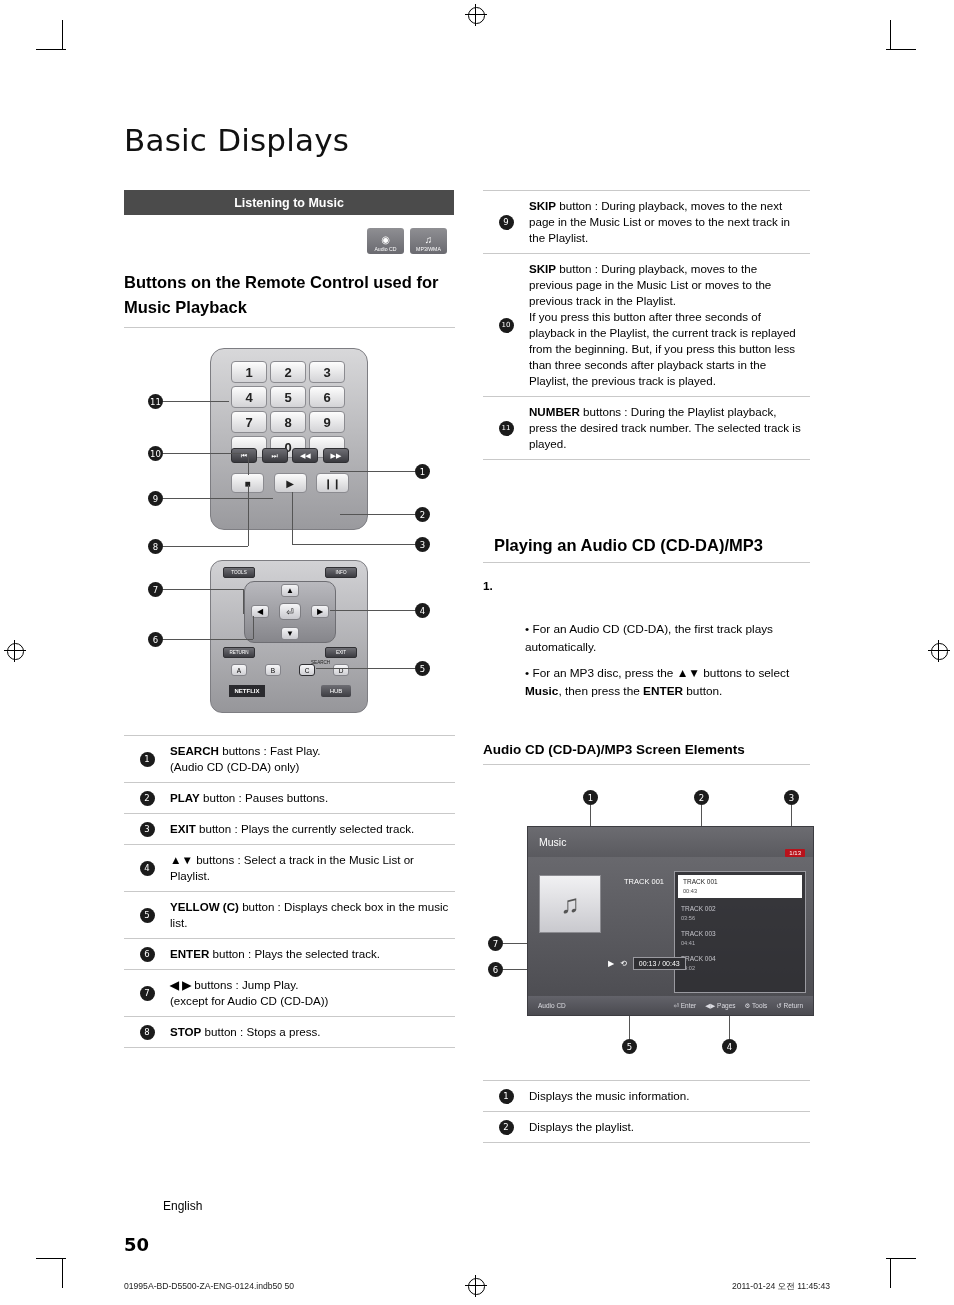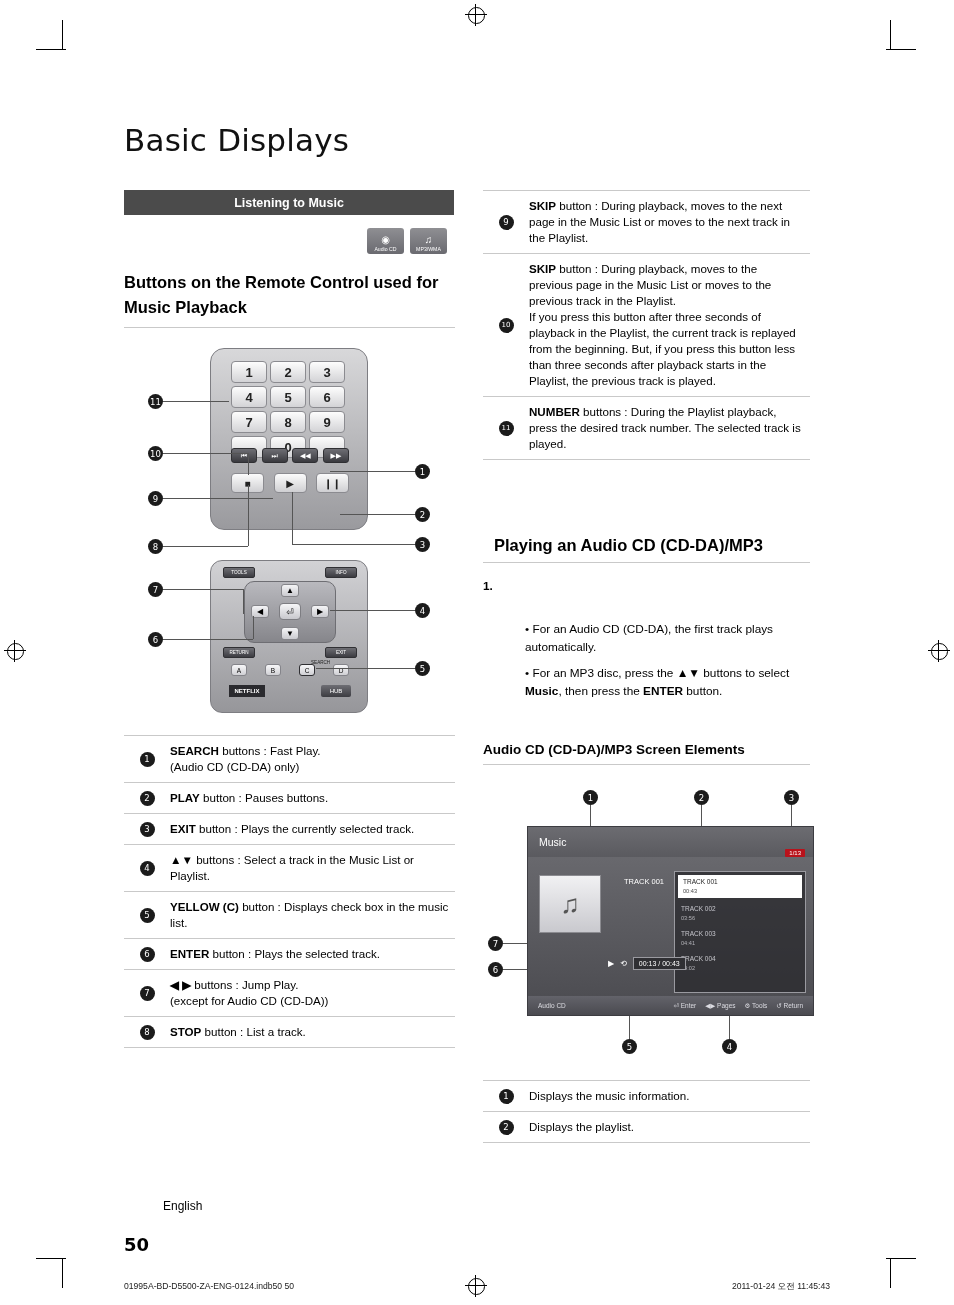--- a/index.html
+++ b/index.html
@@ -269,21 +269,21 @@
     <div class="trow">
       <div class="tnum">
           <div class="cal">7</div>
         </div>
       <div class="ttxt"><b>◀ ▶</b><span> buttons : Jump Play.<br>(except for Audio CD (CD-DA))</span></div>
     </div>
     <div class="trow">
       <div class="tnum">
           <div class="cal">8</div>
         </div>
-      <div class="ttxt"><b>STOP</b><span> button : List a track.</span></div>
+      <div class="ttxt"><b>STOP</b><span> button : Stops a press.</span></div>
     </div>
   </div>
 
   <div class="tbl" style="left:483px;top:190px;width:327px;">
     <div class="trow">
       <div class="tnum">
           <div class="cal">9</div>
         </div>
       <div class="ttxt"><b>SKIP</b><span> button : During playback, moves to the next page in the Music List or moves to the next track in the Playlist.</span></div>
     </div>

